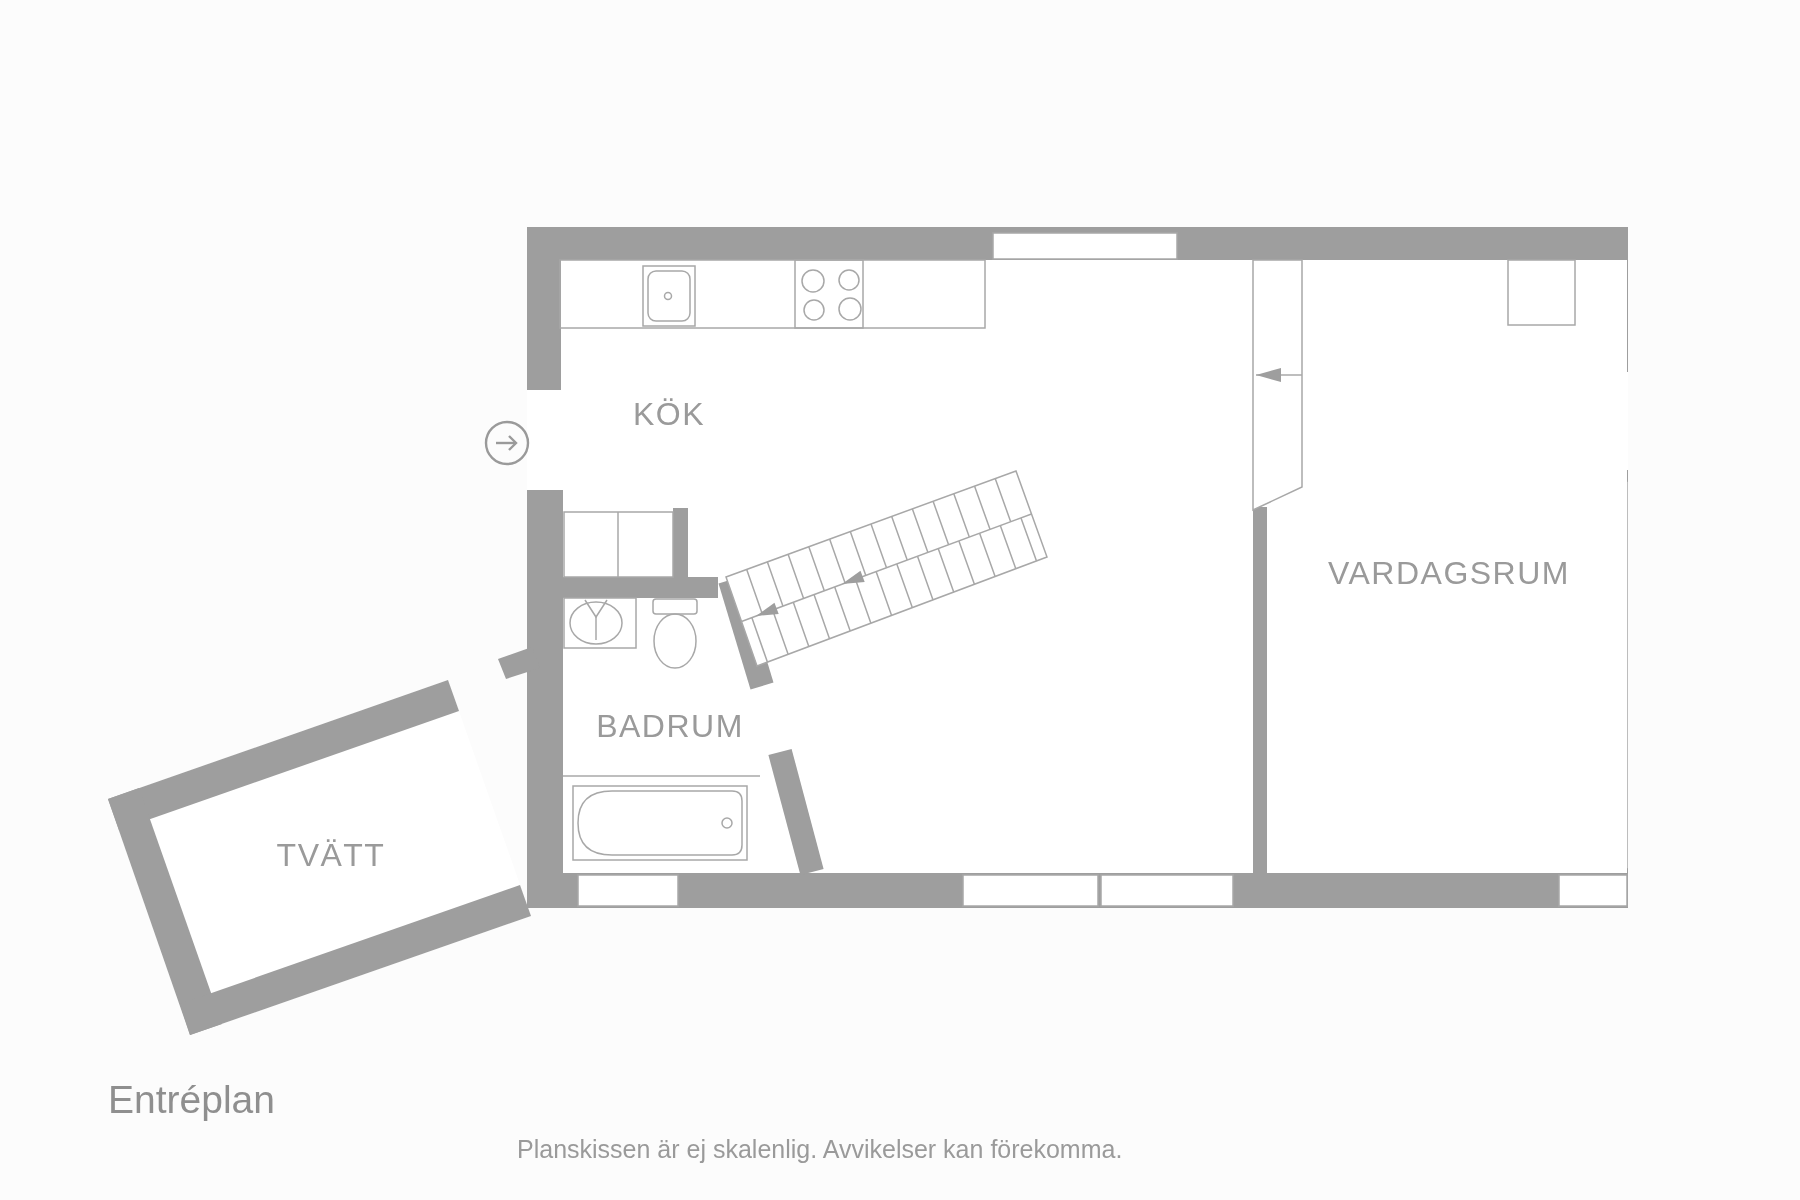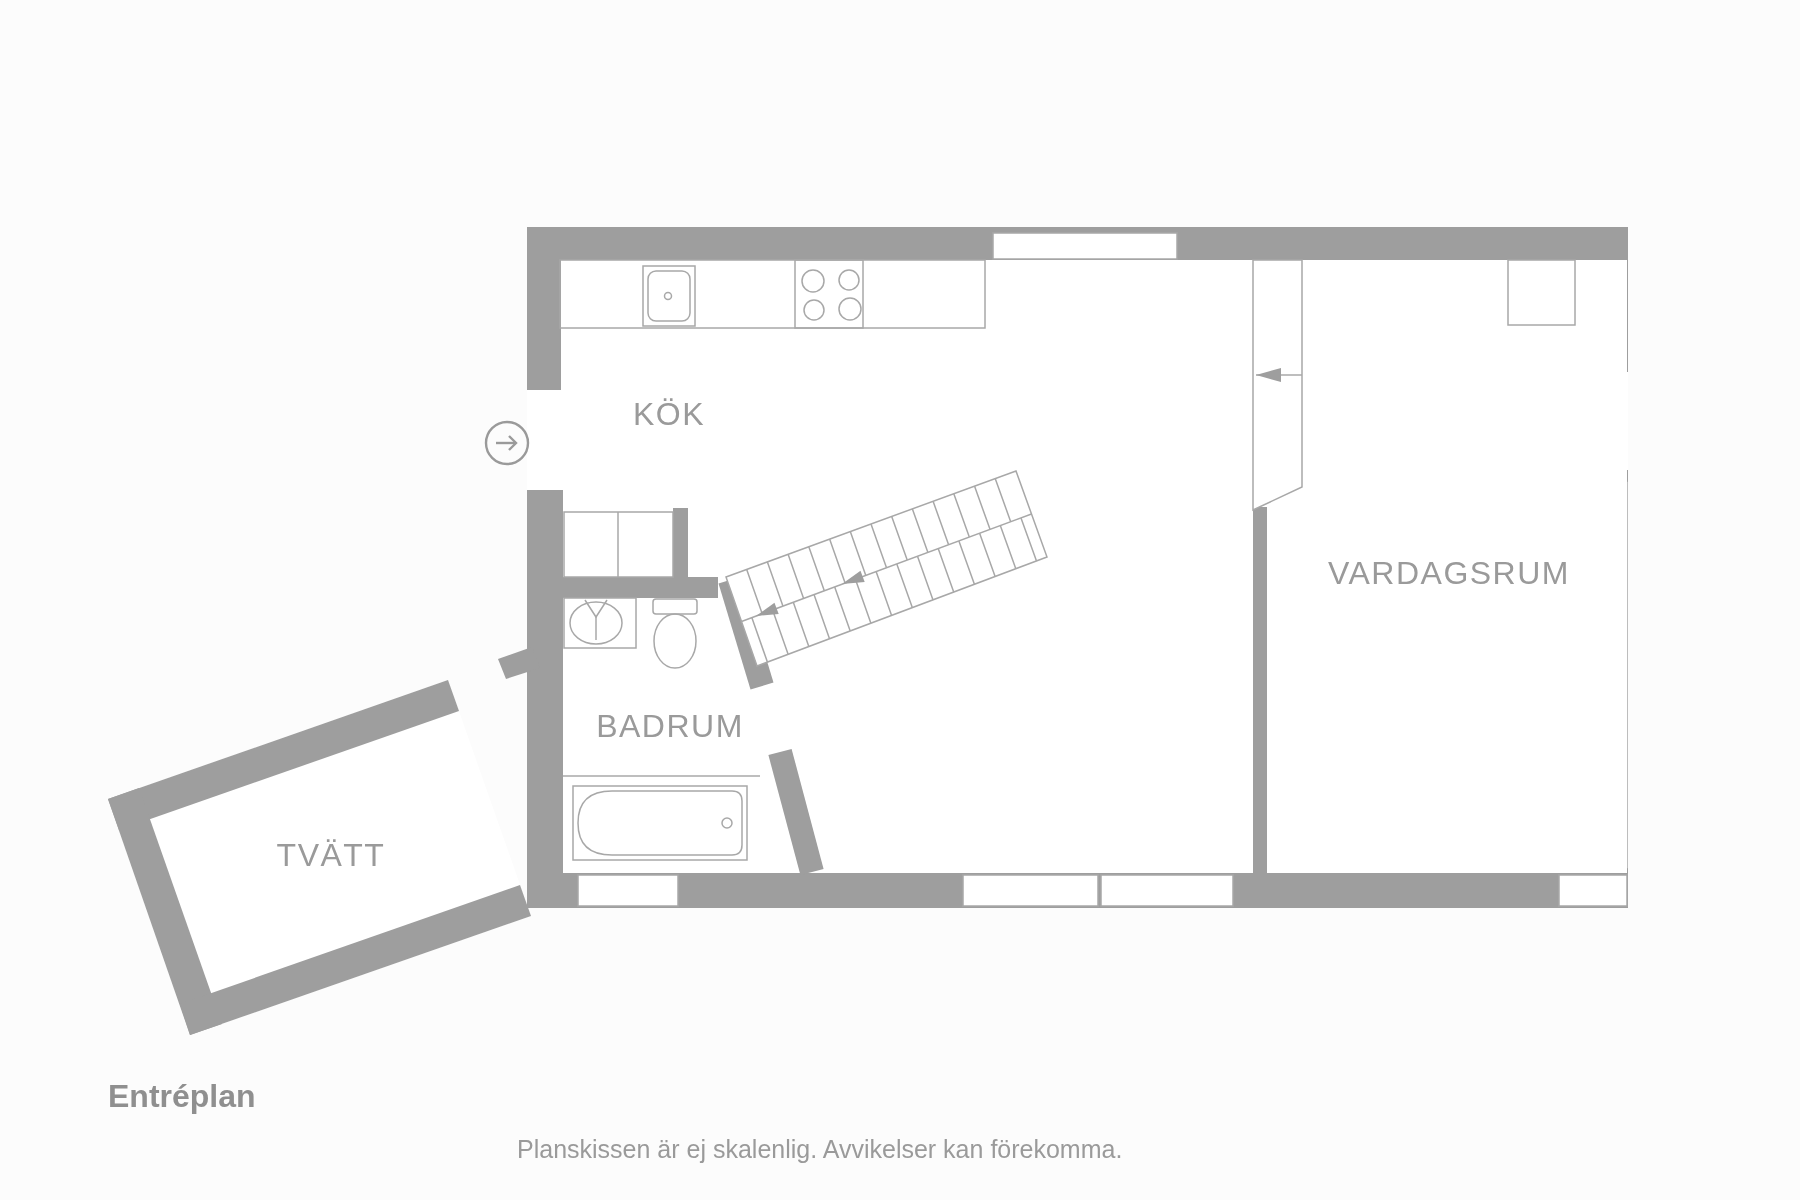--- a/index.html
+++ b/index.html
@@ -8,21 +8,21 @@
   .stage svg{position:absolute;left:0;top:0;}
   .wall{fill:var(--wall,#9e9e9e);stroke:none;}
   .wallline{stroke:var(--wall,#9e9e9e);fill:none;}
   .floor{fill:var(--floor,#ffffff);stroke:none;}
   .win{fill:var(--floor,#ffffff);stroke:var(--line,#a8a8a8);stroke-width:1.5;}
   .thin{fill:none;stroke:var(--line,#a8a8a8);stroke-width:1.5;}
   .fixfill{fill:var(--floor,#ffffff);stroke:var(--line,#a8a8a8);stroke-width:1.5;}
   .arrowfill{fill:var(--wall,#9e9e9e);stroke:none;}
   .roomlabel{fill:var(--text,#9a9a9a);font-size:32px;letter-spacing:1.5px;}
   .icostroke{fill:none;stroke:var(--text,#9a9a9a);stroke-width:2.4;}
-  .title{position:absolute;left:108px;top:1078px;color:var(--title,#8f8f8f);font-size:32px;font-weight:bold;}
+  .title{position:absolute;left:108px;top:1078px;color:var(--title,#8f8f8f);font-size:39px;}
   .disclaimer{position:absolute;left:517px;top:1135px;color:var(--text,#9a9a9a);font-size:25px;}
 </style>
 </head>
 <body>
 
 <div class="stage">
   <svg width="1800" height="1200" viewBox="0 0 1800 1200">
 
     <g>
       <rect class="floor" x="527" y="227" width="1138" height="681"></rect>

